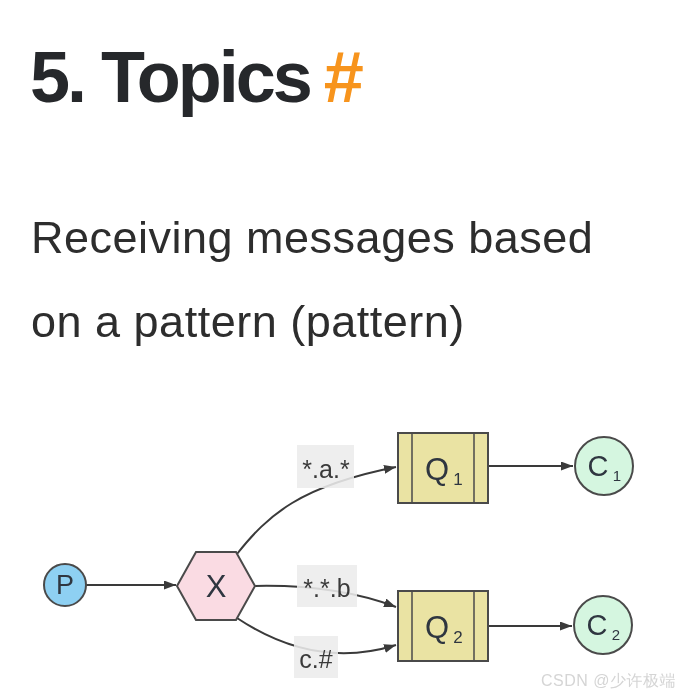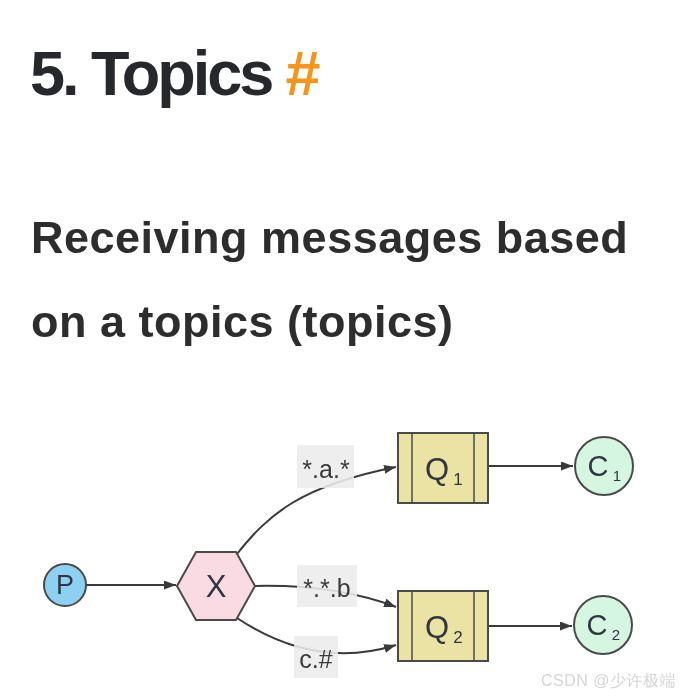--- a/index.html
+++ b/index.html
@@ -9,41 +9,41 @@
     height: 699px;
     background: #ffffff;
     overflow: hidden;
     font-family: "Liberation Sans", sans-serif;
   }
   h1.page-title {
     position: absolute;
     left: 30px;
     top: 40px;
     margin: 0;
-    font-size: 63px;
+    font-size: 72px;
     line-height: 1.05;
     font-weight: 700;
     letter-spacing: -3px;
     color: #26282b;
     white-space: nowrap;
   }
   h1.page-title .anchor {
     color: #f7941d;
     text-decoration: none;
     margin-left: 14px;
     font-weight: 700;
   }
   p.subtitle {
     position: absolute;
     left: 31px;
     top: 196px;
     margin: 0;
     font-size: 45px;
     line-height: 84px;
-    font-weight: 700;
+    font-weight: 400;
     letter-spacing: 0.5px;
     color: #2d2d2d;
   }
   svg.diagram {
     position: absolute;
     left: 0;
     top: 408px;
   }
   .edge {
     fill: none;
@@ -75,21 +75,21 @@
 </style>
 </head>
 <body>
 
 <div class="page">
 
   <h1 class="page-title"><span>5. Topics</span><a class="anchor" href="#">#</a></h1>
 
   <p class="subtitle">
     <span>Receiving messages based</span><br>
-    <span>on a topics (topics)</span>
+    <span>on a pattern (pattern)</span>
   </p>
 
   <svg class="diagram" width="681" height="291" viewBox="0 408 681 291" xmlns="http://www.w3.org/2000/svg">
     <defs>
       <marker id="arrow" markerWidth="13" markerHeight="9" refX="12" refY="4.5" orient="auto" markerUnits="userSpaceOnUse">
         <path d="M 0 0 L 12 4.5 L 0 9 z" fill="#3a3a3a"></path>
       </marker>
     </defs>
 
     <path class="edge" d="M 86 585 L 176 585" marker-end="url(#arrow)"></path>

